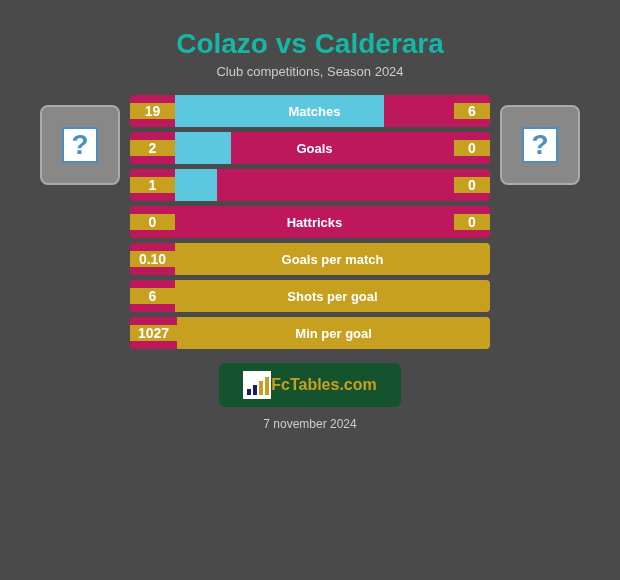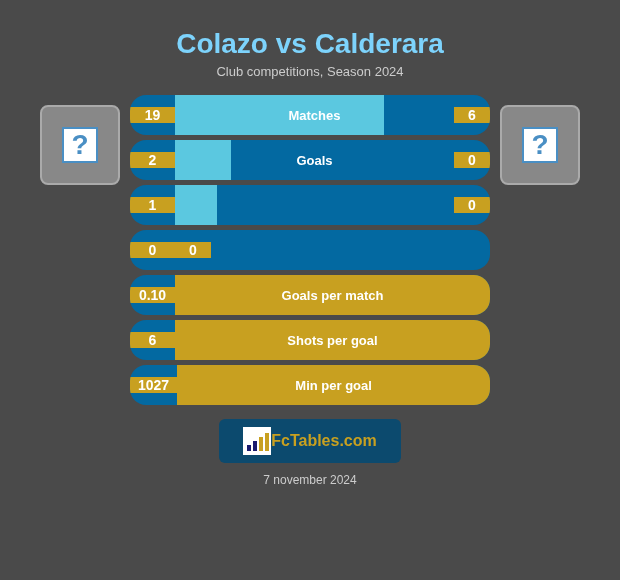--- a/index.html
+++ b/index.html
@@ -18,21 +18,21 @@
       width: 600px;
       height: 560px;
       background: #4a4a4a;
       position: relative;
       display: flex;
       flex-direction: column;
       align-items: center;
     }
 
     .title {
-      color: #7dd3fc;
+      color: #14b8a6;
       font-size: 28px;
       font-weight: bold;
       text-align: center;
       margin-top: 18px;
       margin-bottom: 4px;
     }
 
     .subtitle {
       color: #cccccc;
       font-size: 13px;
@@ -70,23 +70,23 @@
       flex: 1;
       display: flex;
       flex-direction: column;
       gap: 5px;
       max-width: 360px;
     }
 
     .stat-row {
       display: flex;
       align-items: center;
-      background: #0369a1;
-      border-radius: 16px;
-      height: 40px;
+      background: #be185d;
+      border-radius: 4px;
+      height: 32px;
       overflow: hidden;
       position: relative;
     }
 
     .stat-left-val {
       color: white;
       font-weight: bold;
       font-size: 14px;
       background: #c8a020;
       padding: 0 8px;
@@ -136,21 +136,21 @@
     .stat-row.single .stat-bar-area {
       background: #c8a020;
     }
 
     .stat-row.single .stat-label {
       color: white;
     }
 
     .logo-area {
       margin-top: 14px;
-      background: #0c4a6e;
+      background: #14532d;
       border-radius: 6px;
       padding: 8px 24px;
       display: flex;
       align-items: center;
       gap: 0;
     }
 
     .logo-icon {
       width: 28px;
       height: 28px;
@@ -230,20 +230,23 @@
         </div>
         <div class="stat-row">
           <div class="stat-left-val">1</div>
           <div class="stat-bar-area">
             <div class="stat-fill" style="width: 15%;"></div>
           </div>
           <div class="stat-right-val">0</div>
         </div>
         <div class="stat-row">
           <div class="stat-left-val">0</div>
+          <div class="stat-bar-area">
+            <div class="stat-label">Hattricks</div>
+          </div>
           <div class="stat-right-val">0</div>
         </div>
         <div class="stat-row single">
           <div class="stat-left-val">0.10</div>
           <div class="stat-bar-area">
             <div class="stat-label">Goals per match</div>
           </div>
         </div>
         <div class="stat-row single">
           <div class="stat-left-val">6</div>

